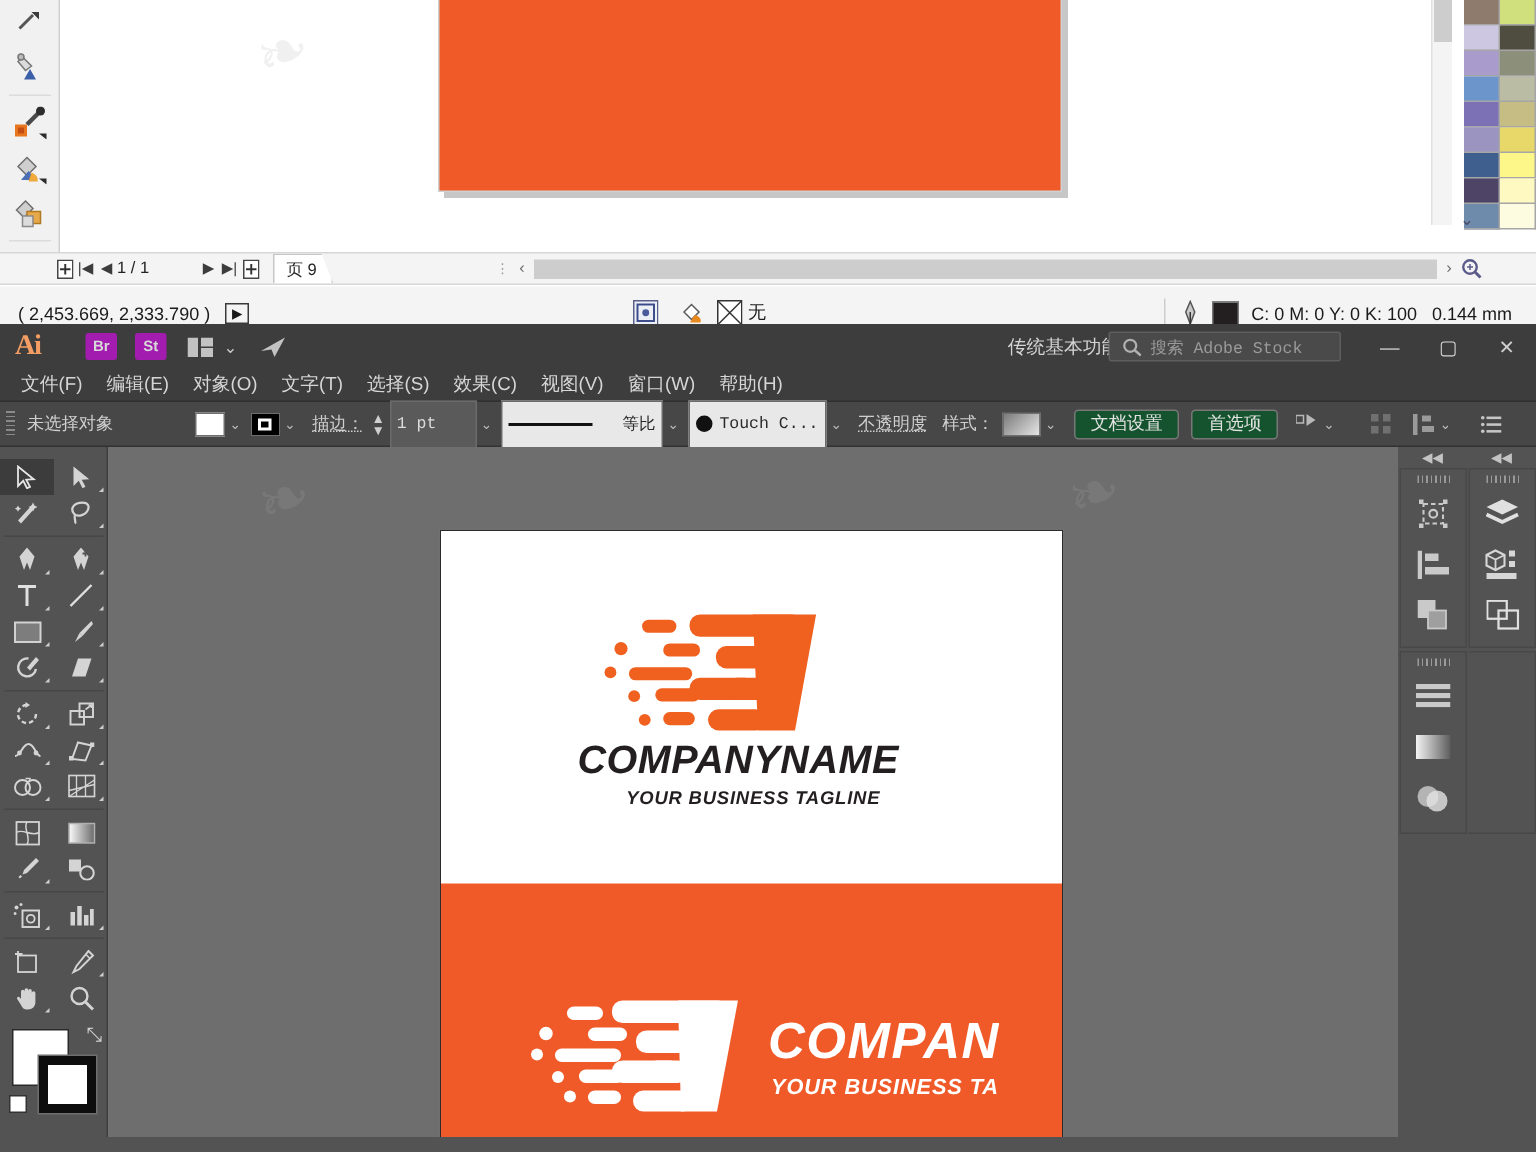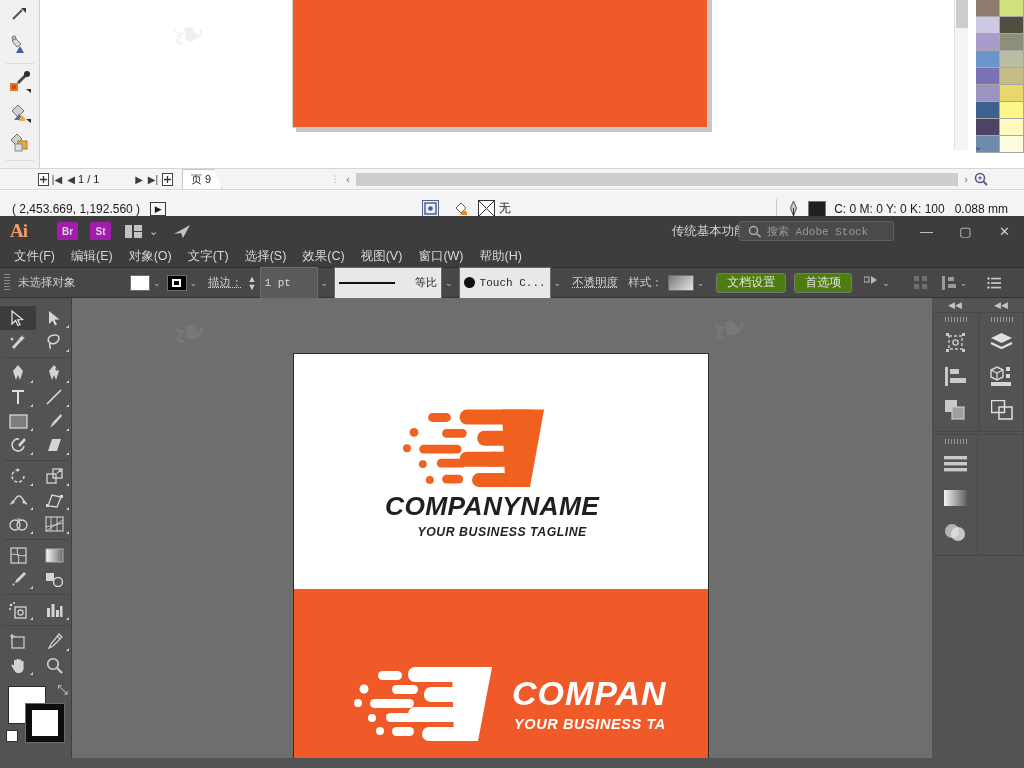--- a/index.html
+++ b/index.html
@@ -139,21 +139,21 @@
       repeating-linear-gradient(to bottom,#8a8a8a 0 1px,transparent 1px 3px);
       margin-right:8px; }
   .ctl-sw { width:20px; height:16px; border:1px solid #6e6e6e; }
   .ctl-chev { color:#bdbdbd; font-size:9px; margin:0 6px 0 3px; }
   .ctl-field {
     background:#5a5a5a; border:1px solid #6b6b6b; height:32px;
     display:flex; align-items:center; padding:0 4px; color:#dcdcdc;
     font-family:"Liberation Mono", monospace; font-size:11px;
   }
   .ctl-btn {
-    background:#4d7c0f; border:1px solid #777; border-radius:3px;
+    background:#14532d; border:1px solid #777; border-radius:3px;
     height:20px; padding:0 10px; display:flex; align-items:center;
     color:#e2e2e2; font-size:12px;
   }
   .ctl-label { color:#cfcfcf; margin:0 5px; }
 
   #ai-body { position:relative; height:460px; }
   #ai-toolbar {
     position:absolute; left:0; top:0; width:72px; height:460px;
     background:#535353; border-right:1px solid #3f3f3f;
   }
@@ -355,21 +355,21 @@
     <span class="arw">
       <svg width="14" height="14" viewBox="0 0 14 14">
           <circle cx="6" cy="6" r="4.5" fill="none" stroke="#5a5a8a" stroke-width="1.6"></circle>
           <path d="M9.5 9.5 L13 13" stroke="#5a5a8a" stroke-width="2"></path>
           <path d="M4 6 h4 M6 4 v4" stroke="#5a5a8a" stroke-width="1"></path>
         </svg>
     </span>
   </div>
 
   <div id="corel-status">
-    <span id="corel-coords">( 2,453.669, 1,192.560 )</span>
+    <span id="corel-coords">( 2,453.669, 2,333.790 )</span>
     <span class="sb-playbtn">▶</span>
     <span style="flex:1"></span>
     <span style="margin-right:14px">
       <svg width="17" height="17" viewBox="0 0 17 17">
           <rect x="0.5" y="0.5" width="16" height="16" fill="#eceff6" stroke="#5a5f8a"></rect>
           <rect x="3" y="3" width="11" height="11" fill="none" stroke="#3a4a8a" stroke-width="1.3"></rect>
           <circle cx="8.5" cy="8.5" r="2.3" fill="#4a5a9a"></circle>
         </svg>
     </span>
     <span>
@@ -388,21 +388,21 @@
     <span style="flex:1"></span>
     <span class="vdiv"></span>
     <span>
       <svg width="13" height="17" viewBox="0 0 13 17">
           <path d="M6.5 1 l3 7 -3 8 -3 -8 z" fill="#c9c9c9" stroke="#555"></path>
           <path d="M6.5 8 l0 8" stroke="#333"></path>
         </svg>
     </span>
     <span style="display:inline-block;width:18px;height:16px;background:#231f20;margin:0 8px;border:1px solid #777"></span>
     <span>C: 0 M: 0 Y: 0 K: 100</span>
-    <span style="margin-left:10px;margin-right:16px">0.088 mm</span>
+    <span style="margin-left:10px;margin-right:16px">0.144 mm</span>
   </div>
 </div>
 
 <div id="ai-window">
 
   <div id="ai-titlebar">
     <span id="ai-logo">Ai</span>
     <span class="tb-sq" style="margin-left:30px">Br</span>
     <span class="tb-sq">St</span>
     <span style="margin-left:14px;display:flex;align-items:center;gap:7px">

